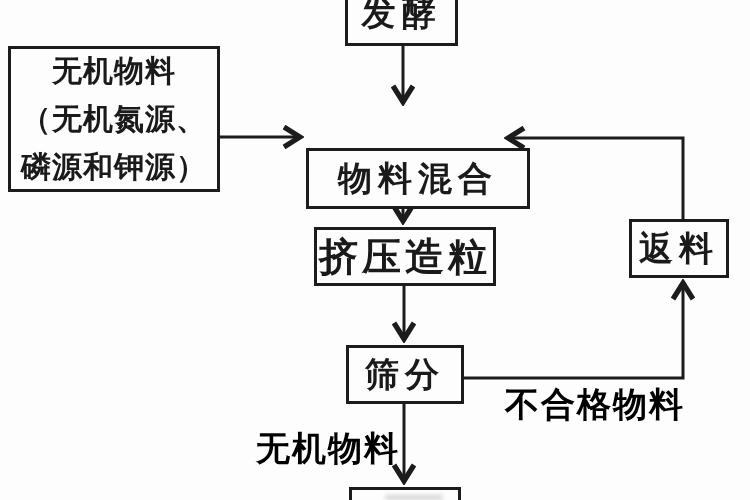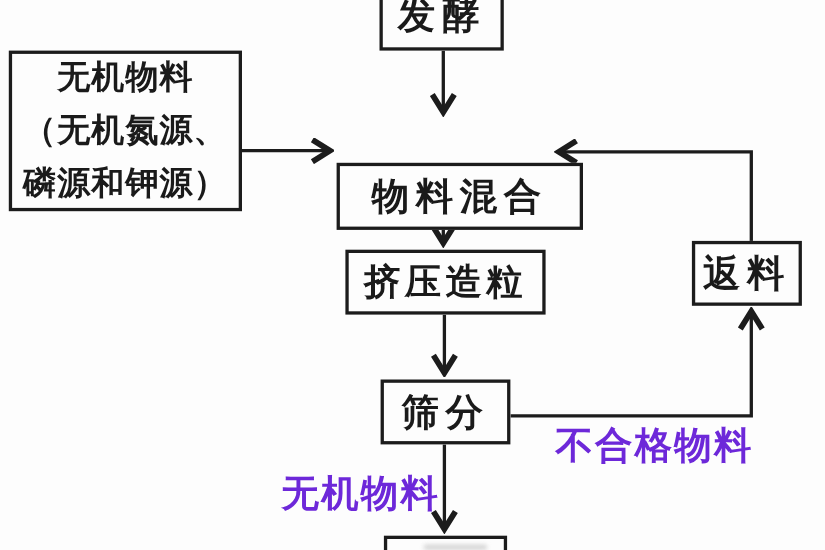--- a/index.html
+++ b/index.html
@@ -30,28 +30,28 @@
     justify-content: center;
     text-align: center;
     color: #1a1a1a;
     font-weight: 700;
   }
   .node-label {
     white-space: pre-line;
   }
   .edge-label {
     position: absolute;
-    color: #6d28d9;
+    color: #000000;
     font-weight: 700;
     font-size: 34px;
     letter-spacing: 2px;
     white-space: nowrap;
   }
   .big-label { font-size: 34px; letter-spacing: 6px; }
-  .med-label { font-size: 33px; letter-spacing: 4px; }
+  .med-label { font-size: 39px; letter-spacing: 4px; }
   .multi-label { font-size: 30px; line-height: 48px; letter-spacing: 1px; }
   .smudge {
     position: absolute;
     background: #b5b5b5;
     opacity: 0.55;
     filter: blur(2px);
     border-radius: 3px;
   }
 </style>
 </head>

